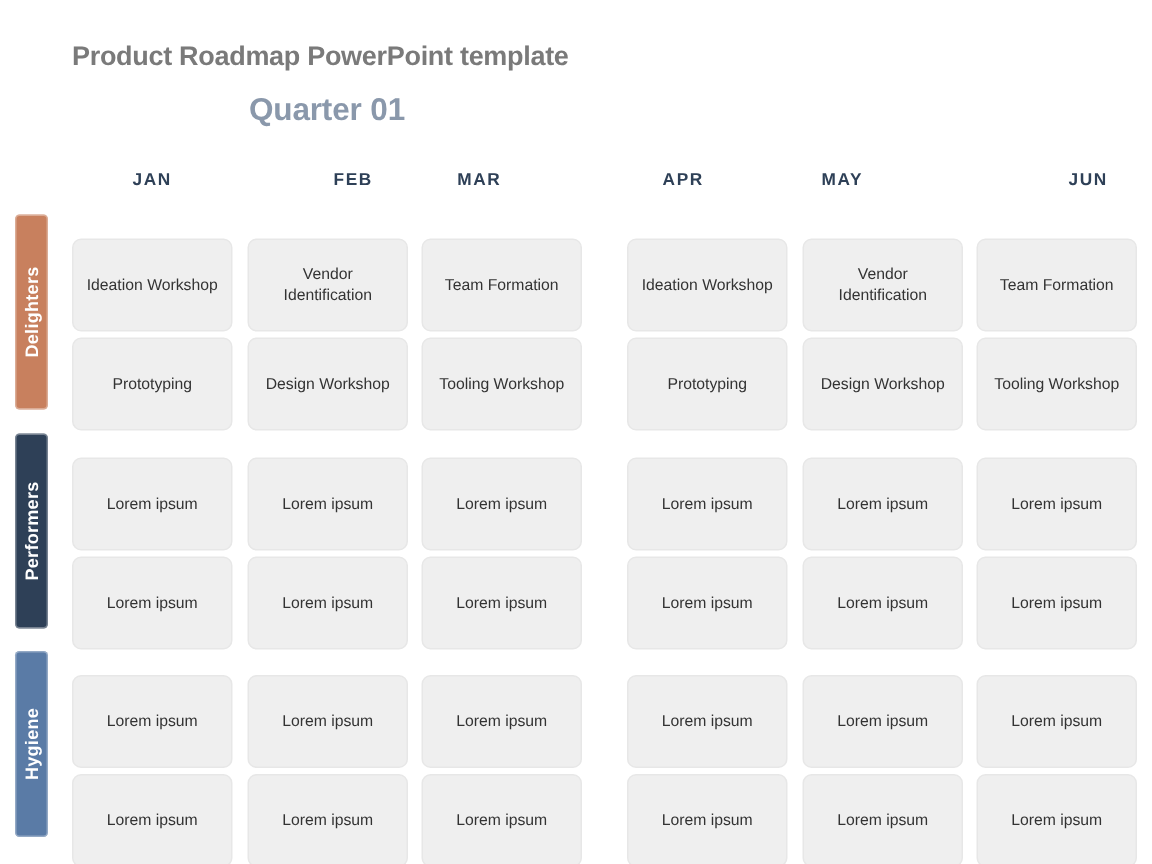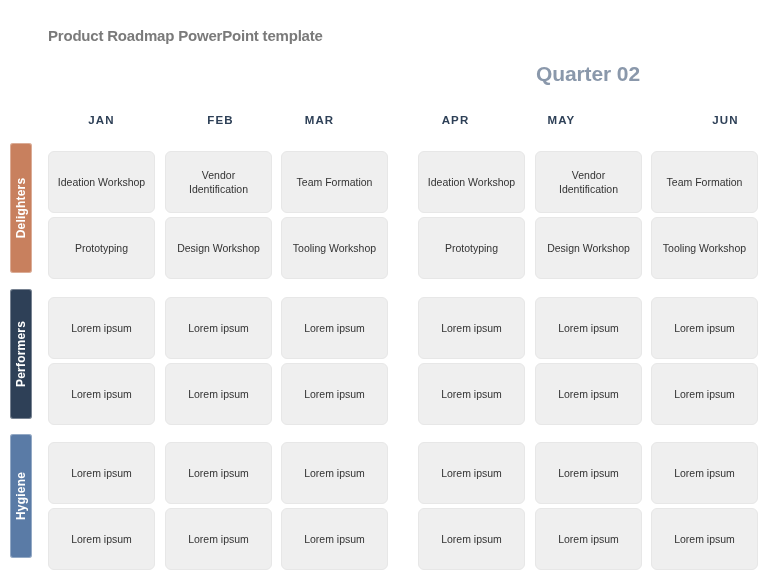--- a/index.html
+++ b/index.html
@@ -13,21 +13,21 @@
     font-family: "Liberation Sans", sans-serif;
     overflow: hidden;
     position: relative;
   }
 
   
   .slide-title {
     position: absolute;
     left: 48px;
     top: 27px;
-    font-size: 15px;
+    font-size: 18px;
     font-weight: bold;
     color: #7a7a7a;
     letter-spacing: -0.2px;
     white-space: nowrap;
   }
 
   
   .quarter-row {
     position: absolute;
     left: 0;
@@ -91,21 +91,21 @@
     white-space: nowrap;
     font-size: 12px;
     font-weight: bold;
     color: #ffffff;
     letter-spacing: 0.2px;
   }
 
   .cards-area {
     position: absolute;
     left: 0;
-    top: 8px;
+    top: 16px;
     width: 768px;
     height: 100%;
   }
   .card {
     position: absolute;
     width: 107px;
     background: #efefef;
     border: 1px solid #e7e7e7;
     border-radius: 6px;
     box-sizing: border-box;
@@ -120,26 +120,26 @@
     line-height: 14px;
     color: #333333;
   }
 </style>
 </head>
 <body>
 
 <div class="slide-title">Product Roadmap PowerPoint template</div>
 
 <div class="quarter-row">
-  <div class="quarter-heading q2">Quarter 02</div>
+  <div class="quarter-heading q1">Quarter 01</div>
 </div>
 
 <div class="months-row" id="months-row">
     <div class="month-label" style="left: 48px;">JAN</div>
-    <div class="month-label" style="left: 167px;">FEB</div>
+    <div class="month-label" style="left: 182px;">FEB</div>
     <div class="month-label" style="left: 266px;">MAR</div>
     <div class="month-label" style="left: 402px;">APR</div>
     <div class="month-label" style="left: 508px;">MAY</div>
     <div class="month-label" style="left: 672px;">JUN</div>
   </div>
 
 <div id="groups-root">
     <div class="row-group" style="top: 143px; height: 130px;">
       <div class="row-band" style="height: 130px; background: rgb(200, 128, 94);">
         <div class="row-band-text">Delighters</div>

